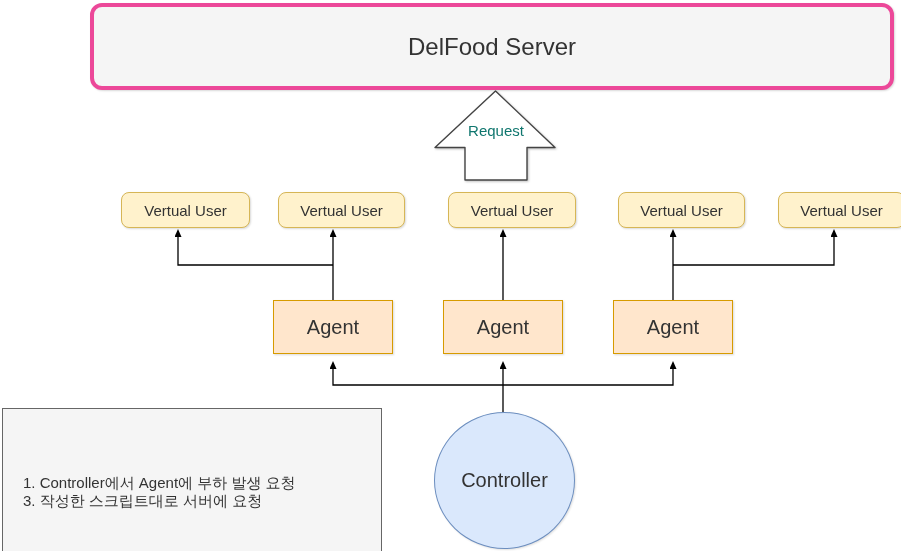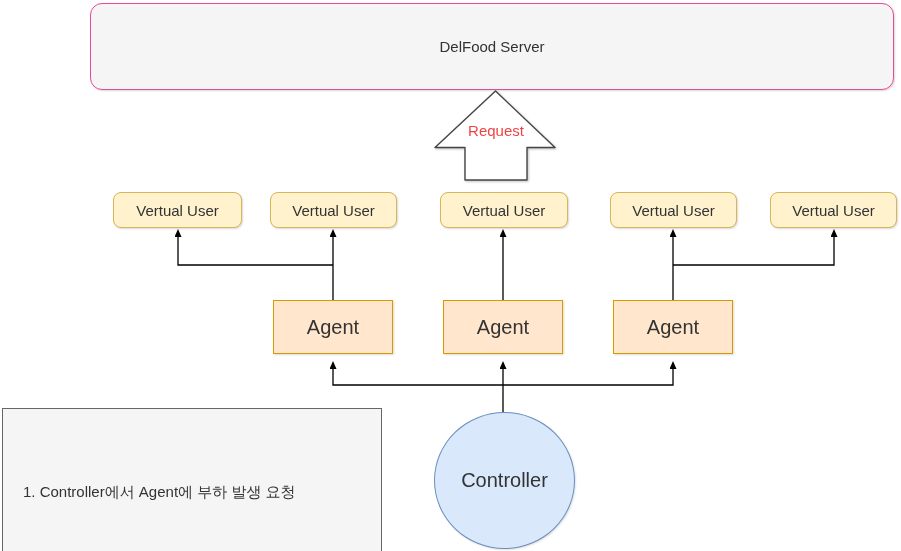--- a/index.html
+++ b/index.html
@@ -5,48 +5,48 @@
   html,body{margin:0;padding:0;background:#ffffff;}
   .canvas{
     position:relative;width:901px;height:551px;background:#ffffff;overflow:hidden;
     font-family:"Liberation Sans",sans-serif;color:#333;
   }
   .canvas *{box-sizing:border-box;}
   svg.connector-layer{position:absolute;left:0;top:0;width:901px;height:551px;z-index:1;}
   .node{position:absolute;display:flex;align-items:center;justify-content:center;z-index:2;}
   .server-box{
     left:90px;top:3px;width:804px;height:87px;
-    background:#F5F5F5;border:1px solid #ec4899;border-radius:12px;
-    font-size:15px;box-shadow:1px 1px 2px rgba(0,0,0,0.15);
+    background:#F5F5F5;border:4px solid #ec4899;border-radius:12px;
+    font-size:24px;box-shadow:1px 1px 2px rgba(0,0,0,0.15);
   }
   .vu-box{
     top:192px;height:36px;
     background:#FFF2CC;border:1px solid #D6B656;border-radius:8px;
-    font-size:15px;box-shadow:1px 1px 2px rgba(0,0,0,0.15);
+    font-size:15px;box-shadow:1px 1px 2px rgba(0,0,0,0.15);margin-left:8px;
   }
   .agent-box{
     top:300px;height:54px;width:120px;
     background:#FFE6CC;border:1px solid #D79B00;
     font-size:20px;box-shadow:1px 1px 2px rgba(0,0,0,0.15);
   }
   .controller-circle{
     left:434px;top:412px;width:141px;height:137px;
     background:#DAE8FC;border:1px solid #6C8EBF;border-radius:50%;
     font-size:20px;box-shadow:1px 1px 2px rgba(0,0,0,0.12);
   }
   .notes-box{
     left:2px;top:408px;width:380px;height:168px;
     background:#F5F5F5;border:1px solid #666666;
     font-size:15px;line-height:18px;
     display:flex;flex-direction:column;justify-content:center;
     align-items:flex-start;padding-left:20px;
   }
   .request-label{
     position:absolute;left:446px;top:122px;width:100px;text-align:center;
-    font-size:15px;z-index:2;color:#ef4444;
+    font-size:15px;z-index:2;color:#0f766e;
   }
   .notes-line{white-space:nowrap;}
 </style>
 </head>
 <body>
 
 <div class="canvas">
 
   <svg class="connector-layer" viewBox="0 0 901 551" xmlns="http://www.w3.org/2000/svg">
     <defs>
@@ -99,15 +99,16 @@
   <div class="node agent-box" style="left:613px;">
     <span>Agent</span>
   </div>
 
   <div class="node controller-circle">
     <span>Controller</span>
   </div>
 
   <div class="node notes-box">
     <div class="notes-line">1. Controller에서 Agent에 부하 발생 요청</div>
+    <div class="notes-line">3. 작성한 스크립트대로 서버에 요청</div>
   </div>
 
 </div>
 
 </body></html>

